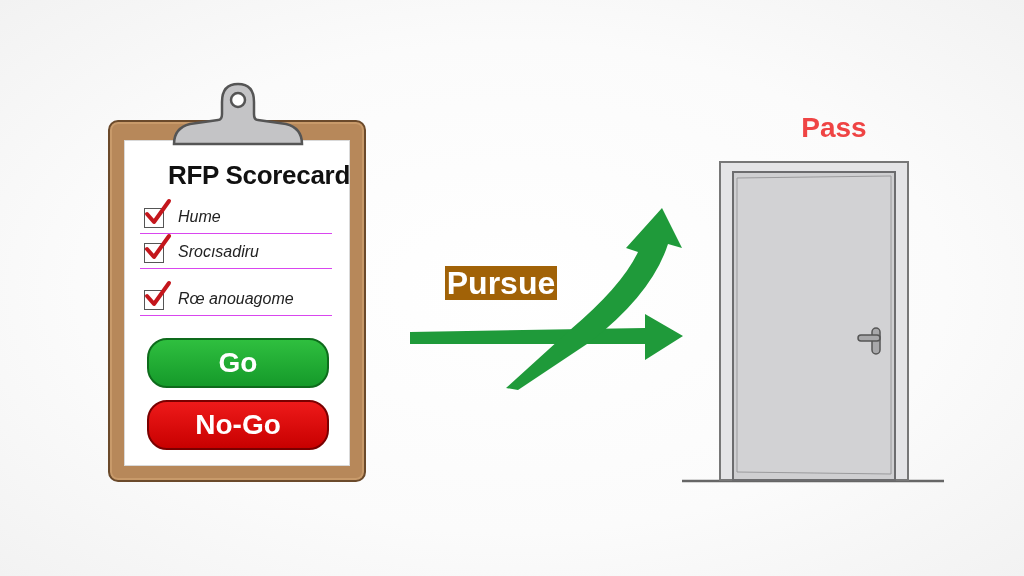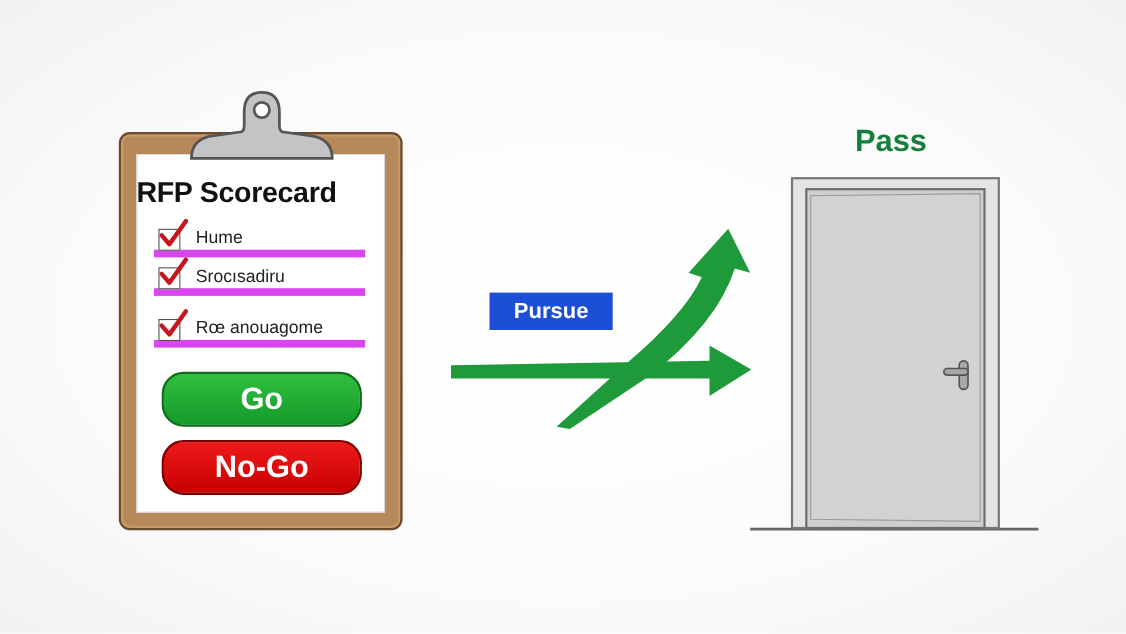--- a/index.html
+++ b/index.html
@@ -16,53 +16,53 @@
       background: #b7885a; border: 2px solid #6b4a2b; border-radius: 10px;
       box-sizing: border-box;
       box-shadow: inset 0 0 0 2px #c89a6a;
     }
     .paper {
       left: 124px; top: 140px; width: 226px; height: 326px;
       background: #ffffff; border: 1px solid #d9d9d9; box-sizing: border-box;
     }
     .clip { left: 168px; top: 80px; width: 140px; height: 68px; }
     .title {
-      left: 124px; top: 160px; width: 226px; text-align: left;
+      left: 124px; top: 160px; width: 226px; text-align: right;
       font-size: 26px; font-weight: bold; color: #111; letter-spacing: -0.3px;
     }
     .row {
       left: 140px; width: 192px; height: 34px;
-      border-bottom: 7px solid #d946ef; box-sizing: border-box;
+      border-bottom: 1px solid #d946ef; box-sizing: border-box; font-style: italic;
     }
     .row .cb { position: absolute; left: 4px; top: 8px; width: 20px; height: 20px;
       border: 1.5px solid #555; box-sizing: border-box; background: #fff; }
     .row .tick { position: absolute; left: 2px; top: -2px; width: 30px; height: 30px; }
     .row .lbl { position: absolute; left: 38px; top: 8px; font-size: 16px; color: #222; }
 
     .btn {
       left: 147px; width: 182px; height: 50px; border-radius: 20px;
       box-sizing: border-box; color: #fff; font-weight: bold; font-size: 28px;
       display: flex; align-items: center; justify-content: center;
       cursor: pointer;
     }
     .btn-go { top: 338px; background: linear-gradient(#2fbf3f, #159a2a); border: 2px solid #0e6b1c; }
     .btn-nogo { top: 400px; background: linear-gradient(#ee1a1a, #c80000); border: 2px solid #7a0000; text-align: right; }
 
     
     .arrows { left: 400px; top: 190px; width: 300px; height: 210px; }
     .pursue {
-      left: 445px; top: 266px; width: 112px; height: 34px; background: #1d4ed8;
-      color: #fff; font-weight: bold; font-size: 20px;
+      left: 445px; top: 266px; width: 112px; height: 34px; background: #a16207;
+      color: #fff; font-weight: bold; font-size: 32px;
       display: flex; align-items: center; justify-content: center;
     }
 
     
     .pass-label {
-      left: 720px; top: 112px; width: 180px; text-align: center;
-      font-size: 28px; font-weight: bold; color: #15803d;
+      left: 744px; top: 112px; width: 180px; text-align: center;
+      font-size: 28px; font-weight: bold; color: #ef4444;
     }
     .door { left: 680px; top: 160px; width: 266px; height: 326px; }
   </style>
 </head>
 <body>
 
 <div class="abs board"></div>
 <div class="abs paper"></div>
 <svg class="abs clip" viewBox="0 0 140 68">
   <path d="M6 64 Q6 48 22 44 L50 40 Q54 40 54 34 L54 22 Q54 4 70 4 Q86 4 86 22 L86 34 Q86 40 90 40 L118 44 Q134 48 134 64 Z" fill="#c4c4c6" stroke="#555" stroke-width="2.5"></path>

